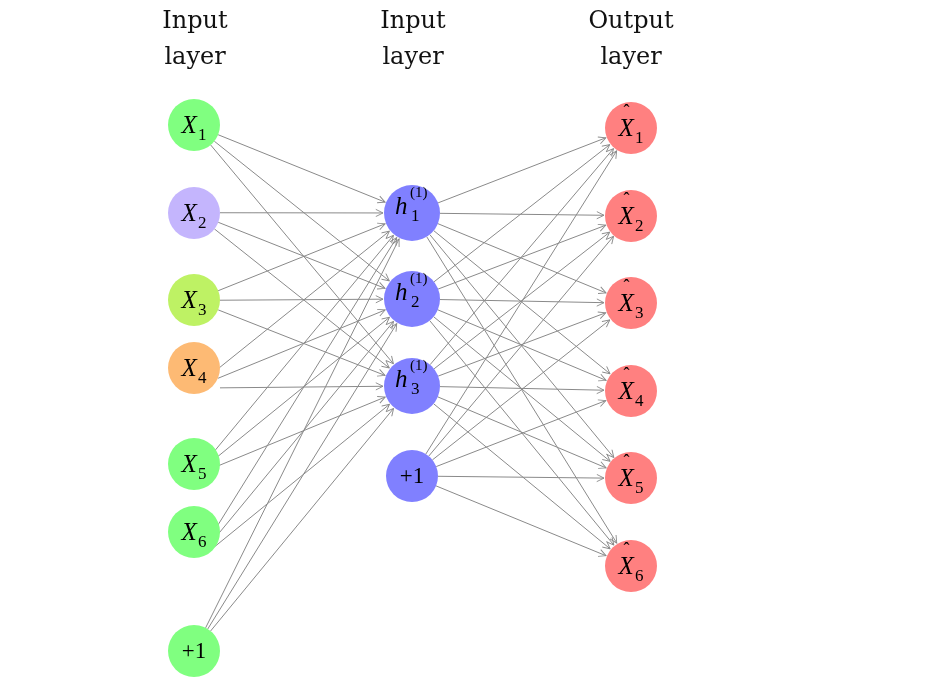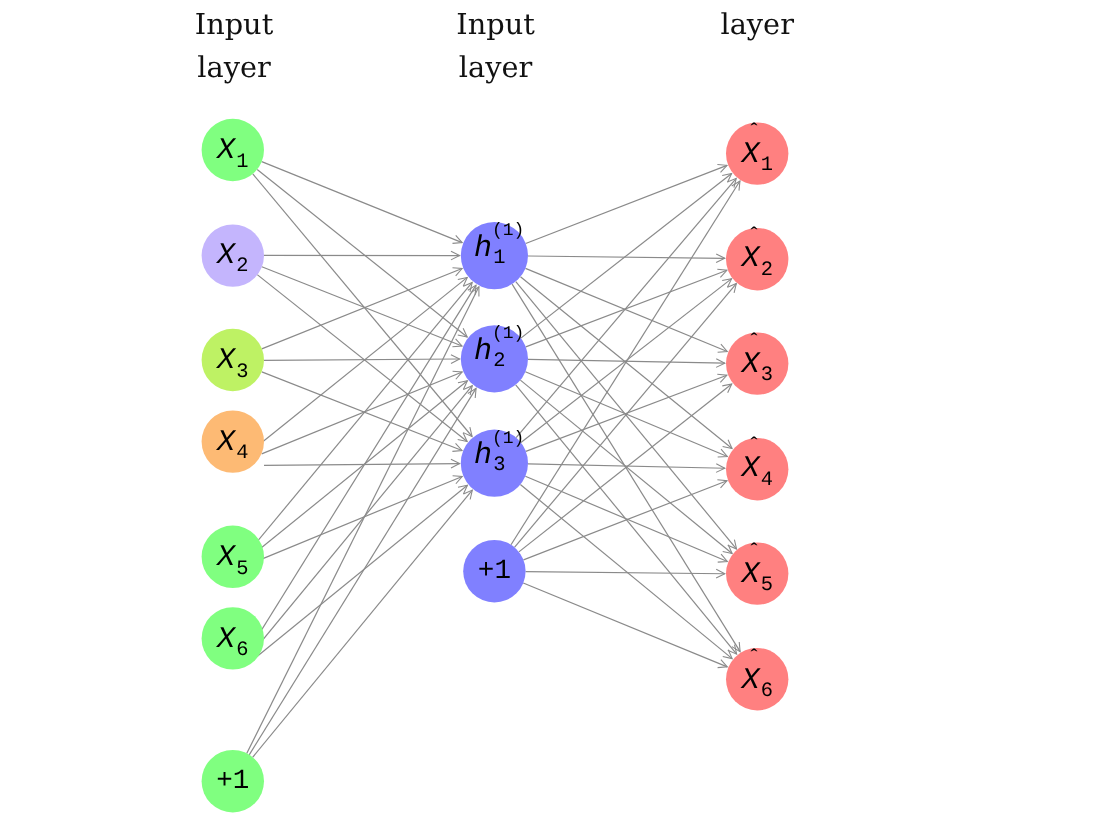--- a/index.html
+++ b/index.html
@@ -1,19 +1,19 @@
 <!DOCTYPE html>
 <html><head>
 <meta charset="utf-8">
 <style>
   html, body { margin: 0; padding: 0; background: #ffffff; }
   body { width: 931px; height: 681px; position: relative; overflow: hidden; font-family: "DejaVu Serif", serif; }
   #diagram { position: absolute; left: 0; top: 0; width: 931px; height: 681px; }
   .layer-title { position: absolute; text-align: center; font-family: "DejaVu Serif", serif; font-size: 24px; line-height: 36px; color: #111; width: 160px; }
-  .node { position: absolute; border-radius: 50%; display: flex; align-items: center; justify-content: center; font-family: Liberation Mono, monospace; color: #000; text-align: center; }
+  .node { position: absolute; border-radius: 50%; display: flex; align-items: center; justify-content: center; font-family: Liberation Serif, serif; color: #000; text-align: center; }
   .node .lbl { font-style: italic; font-size: 25px; position: relative; }
   .node .sub { font-style: normal; font-size: 17px; position: relative; top: 7px; margin-left: 1px; }
   .node .sup { font-style: normal; font-size: 15px; position: absolute; top: -12px; left: 15px; }
   .node .plain { font-style: normal; font-size: 23px; }
   .hat { position: absolute; left: 5px; top: -13px; font-style: normal; font-size: 18px; }
   .hsub { font-style: normal; font-size: 17px; position: absolute; top: 10px; left: 16px; }
 </style>
 </head>
 <body>
 
@@ -74,20 +74,21 @@
 
 <div class="layer-title" style="left:115px; top:2px;">
   <div>Input</div>
   <div>layer</div>
 </div>
 <div class="layer-title" style="left:333px; top:2px;">
   <div>Input</div>
   <div>layer</div>
 </div>
 <div class="layer-title" style="left:551px; top:2px;">
+  <div>Output</div>
   <div>layer</div>
 </div>
 
 <div id="nodes">
     <div class="node" style="left: 168px; top: 99px; width: 52px; height: 52px; background: rgb(128, 255, 128);">
       <span class="lbl"><span>X</span><span class="sub">1</span></span>
     </div>
     <div class="node" style="left: 168px; top: 186.7px; width: 52px; height: 52px; background: #c4b5fd;">
       <span class="lbl"><span>X</span><span class="sub">2</span></span>
     </div>

